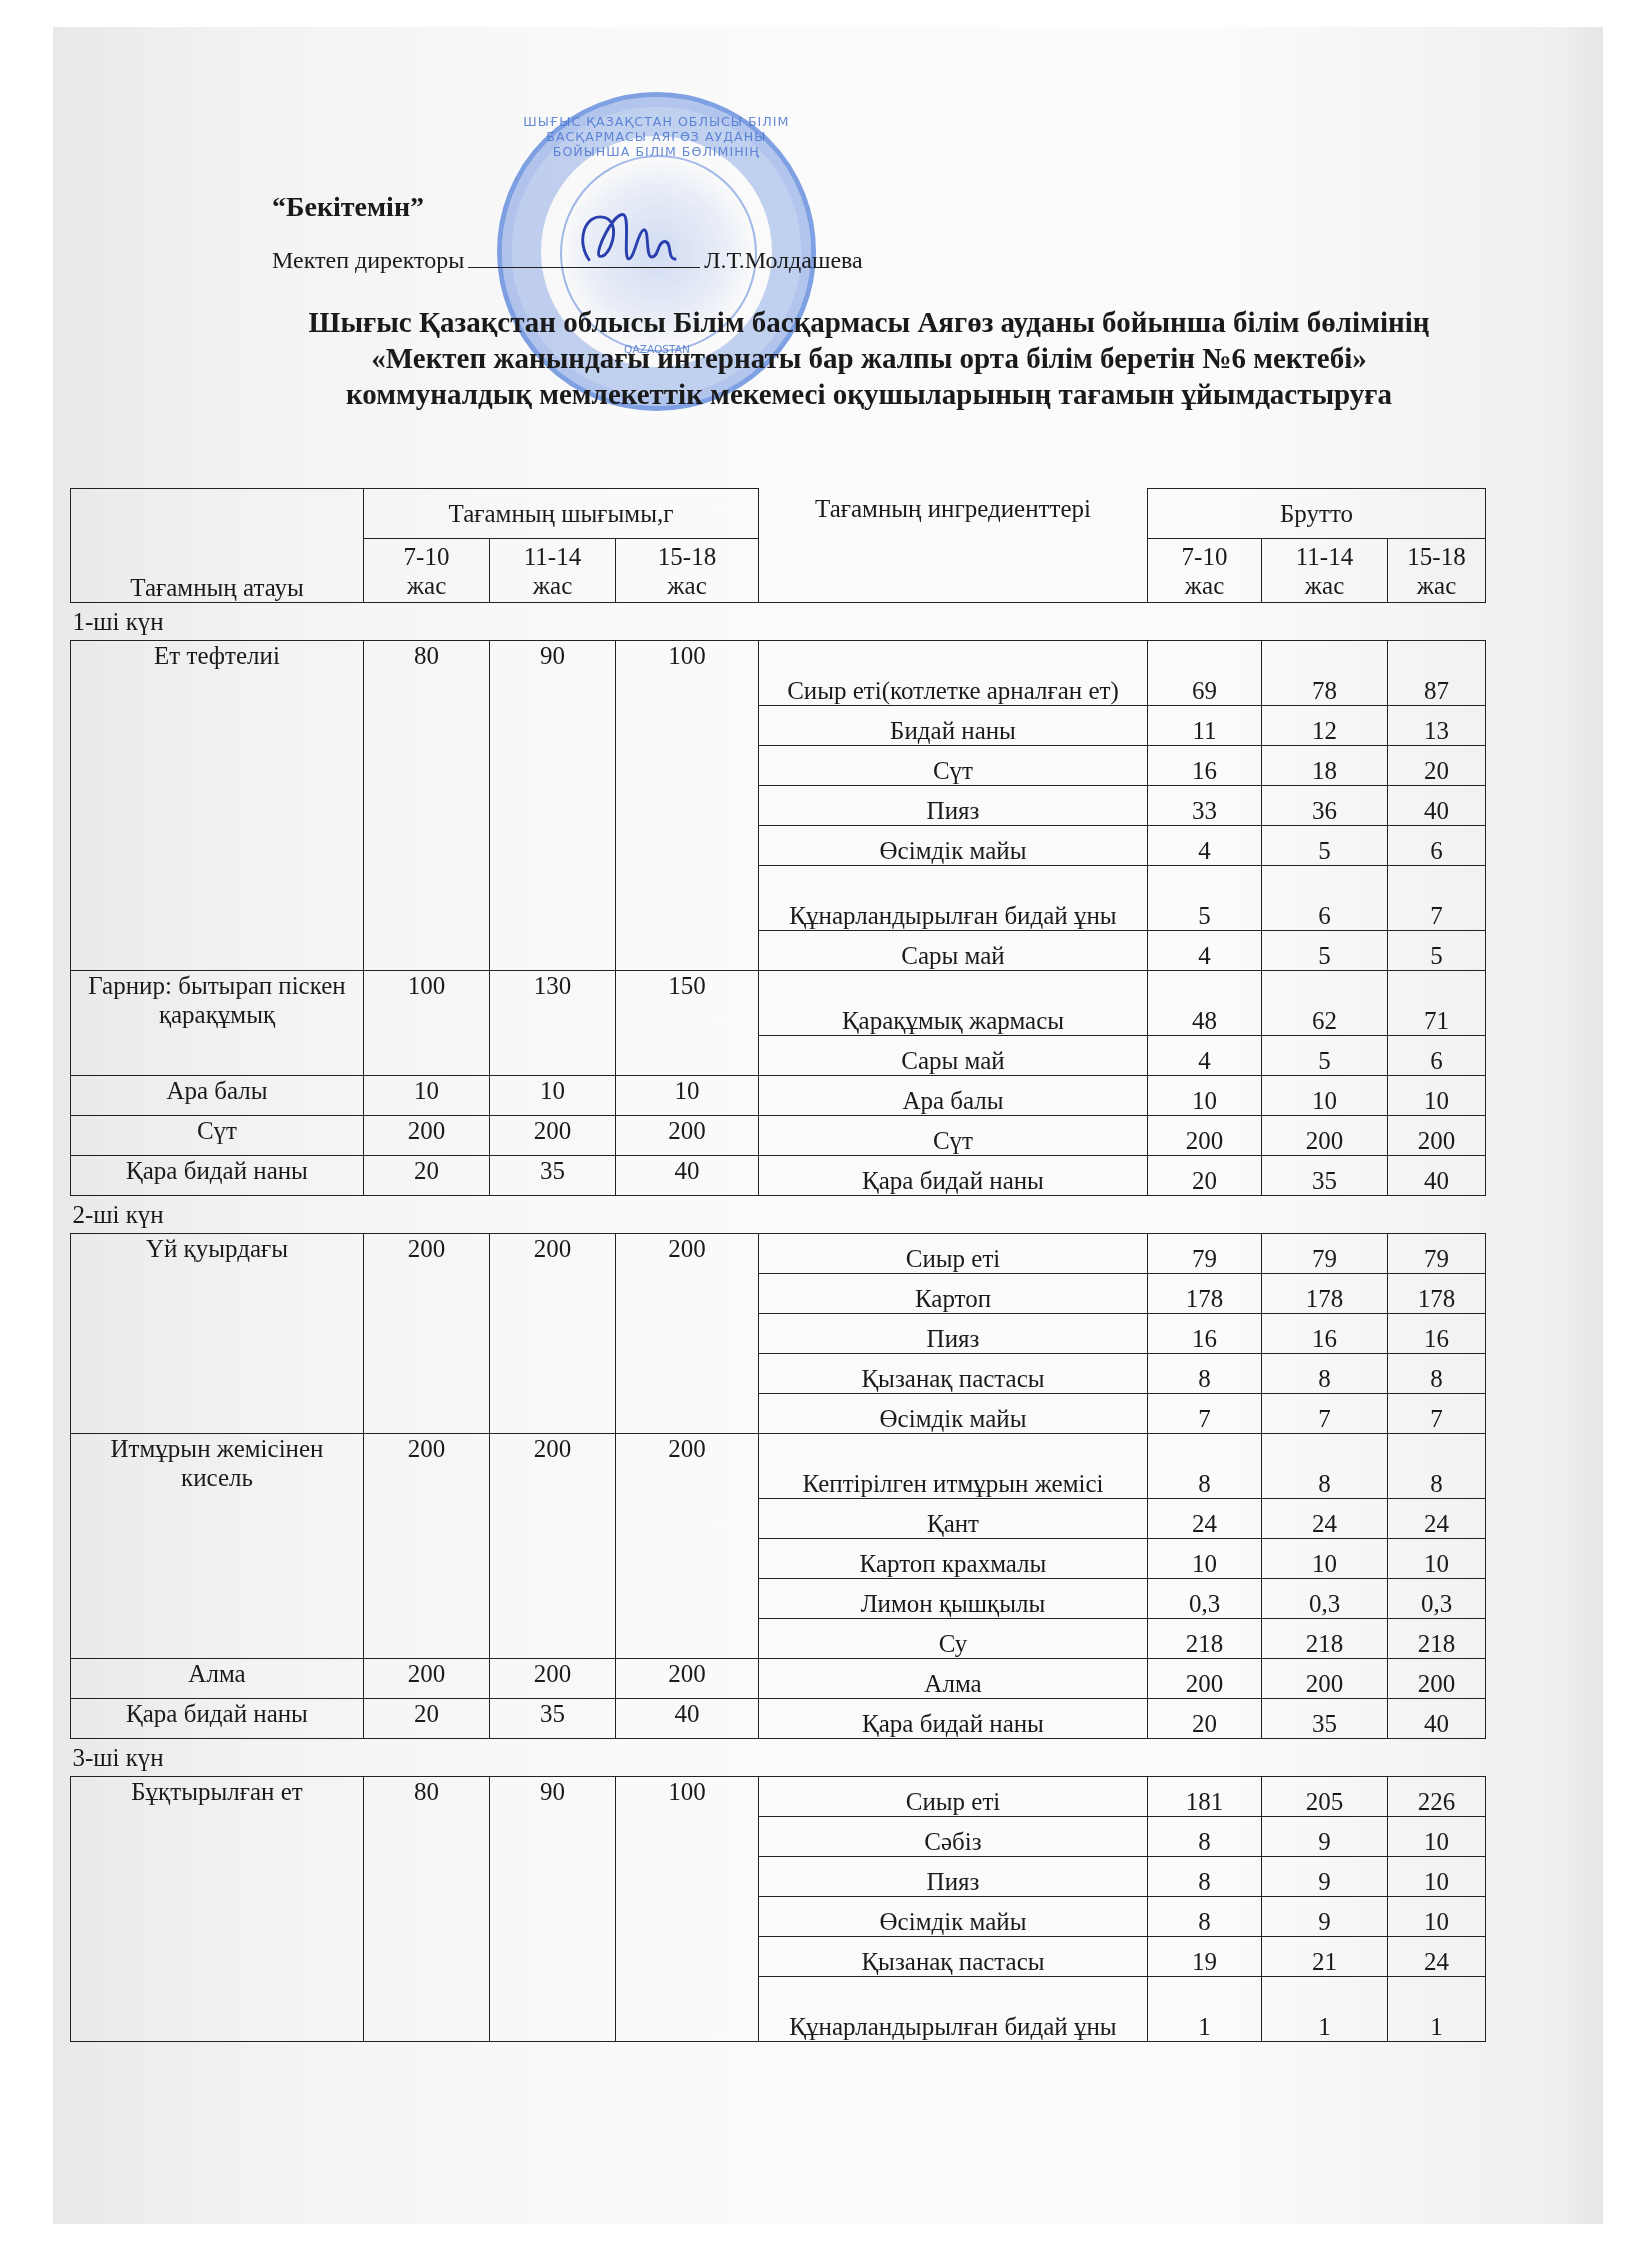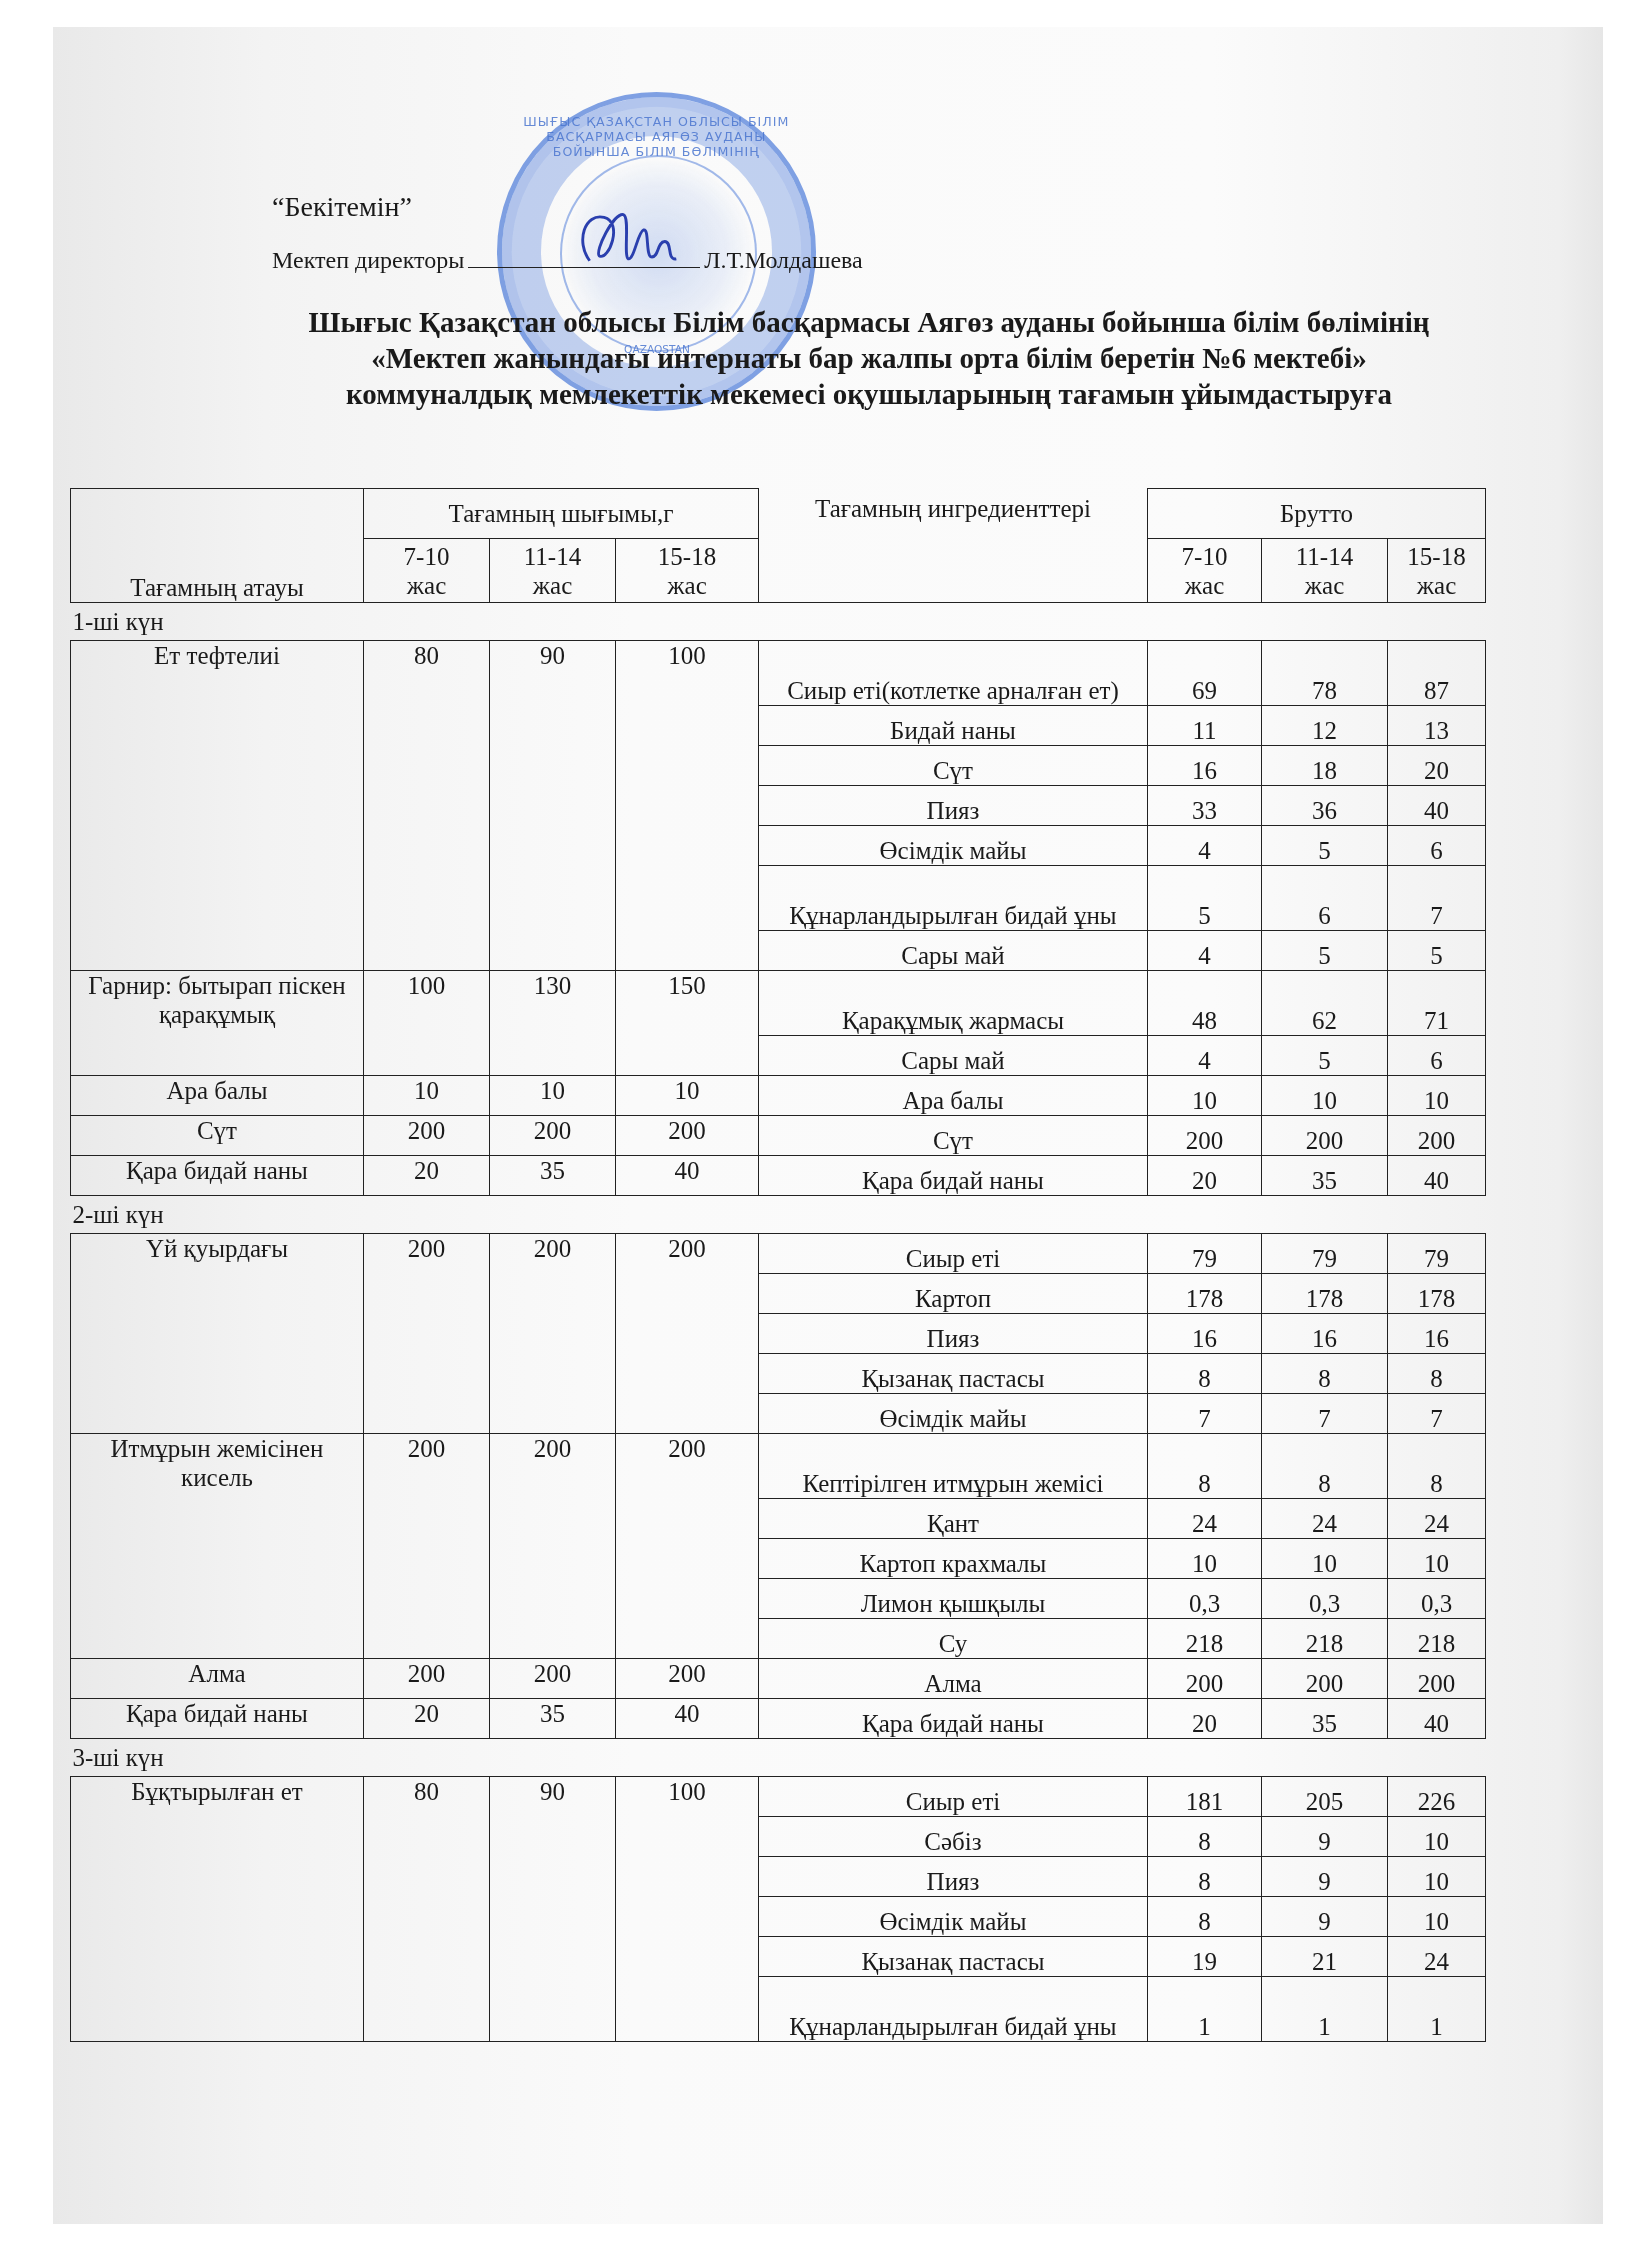--- a/index.html
+++ b/index.html
@@ -30,21 +30,21 @@
     font-family: "DejaVu Sans", sans-serif; font-size: 12.6px; color: rgba(45,95,200,0.85); letter-spacing: 1px;
   }
   .stamp-bottom {
     position: absolute; left: 97px; top: 246px; width: 116px; text-align: center;
     font-family: "DejaVu Sans", sans-serif; font-size: 10.6px; color: rgba(45,95,200,0.85);
   }
   .signature {
     position: absolute; left: 570px; top: 203px; width: 126px; height: 77px;
   }
   .approve {
-    position: absolute; left: 272px; top: 191px; font-size: 28px;
+    position: absolute; left: 272px; top: 191px; font-size: 28px; font-weight: bold;
   }
   .director {
     position: absolute; left: 272px; top: 246px; font-size: 24px; white-space: nowrap;
   }
   .director .line {
     display: inline-block; width: 232px; border-bottom: 1.9px solid #222; height: 21px; margin: 0 3.9px; vertical-align: baseline;
   }
   .title {
     position: absolute; left: 193px; top: 304px; width: 1352px; text-align: center;
     font-weight: bold; font-size: 29px; line-height: 36px;

